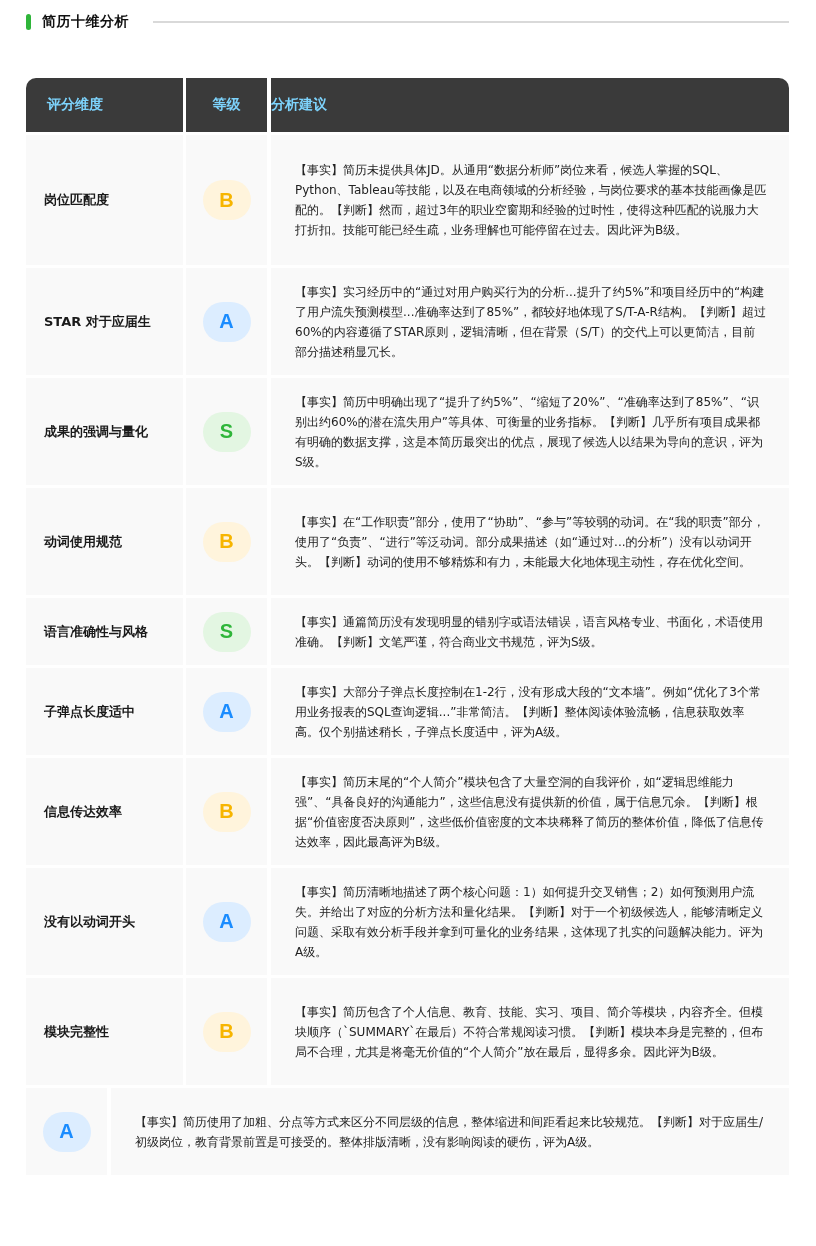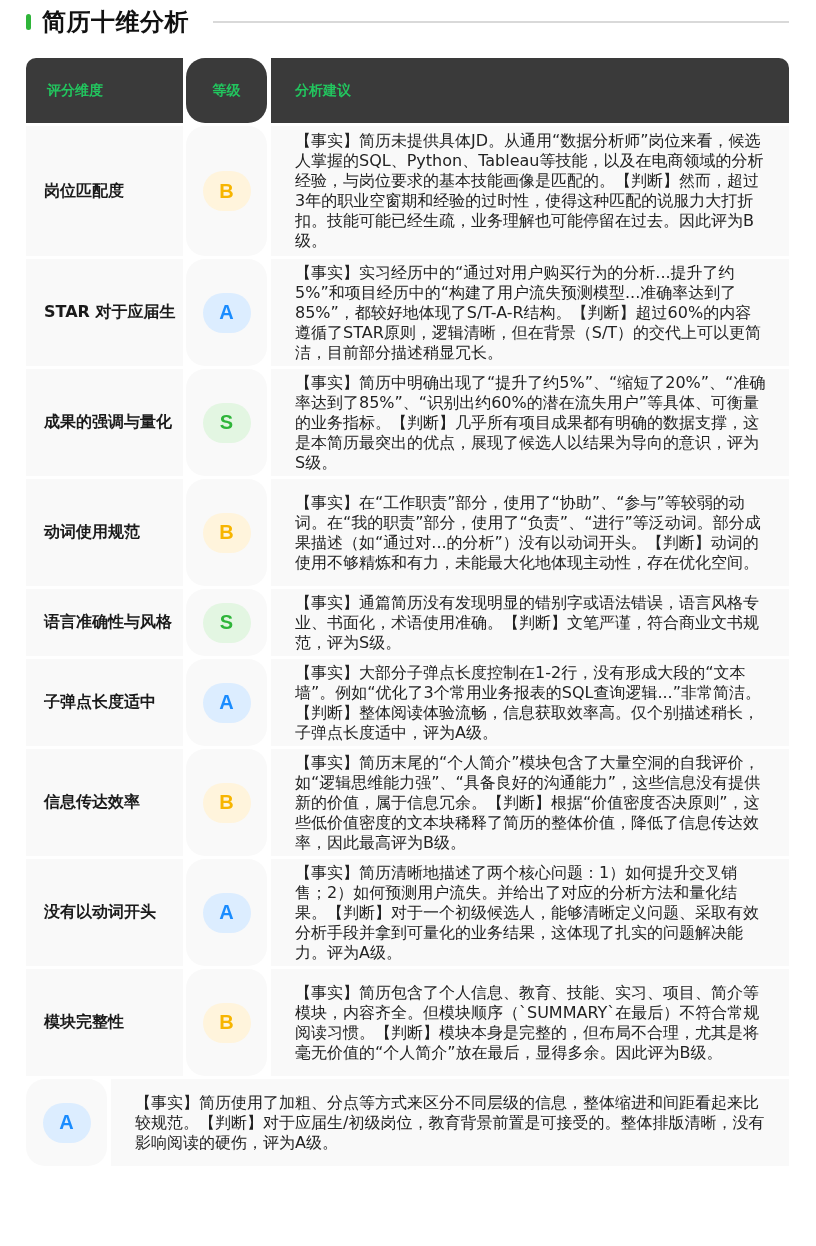--- a/index.html
+++ b/index.html
@@ -1,37 +1,37 @@
 <!DOCTYPE html>
 <html><head>
 <meta charset="utf-8">
 <style>
   * { box-sizing: border-box; margin: 0; padding: 0; }
   html, body { background: #ffffff; width: 816px; height: 1246px; overflow: hidden; }
   body { font-family: "DejaVu Sans", "Liberation Sans", sans-serif; color: #1f1f1f; position: relative; }
 
   .section-title { position: absolute; left: 26px; top: 8px; height: 28px; width: 763px; display: flex; align-items: center; }
   .accent-bar { width: 5px; height: 16px; border-radius: 3px; background: #2fb53a; margin-right: 11px; }
-  .title-text { font-size: 24px; font-weight: bold; color: #111; letter-spacing: 0.5px; white-space: nowrap; }
+  .title-text { font-size: 14px; font-weight: bold; color: #111; letter-spacing: 0.5px; white-space: nowrap; }
   .title-rule { flex: 1; height: 2px; background: #d9d9d9; margin-left: 24px; }
 
   .table { position: absolute; left: 26px; top: 58px; width: 763px; }
   .row { display: flex; margin-bottom: 3px; }
   .cell { display: flex; align-items: center; }
   .c1 { width: 157px; margin-right: 3px; }
-  .c2 { width: 81px; margin-right: 4px; justify-content: center; border-radius: 19px; }
+  .c2 { width: 81px; margin-right: 4px; justify-content: center; }
   .c3 { flex: 1; }
 
-  .thead .cell { background: #3a3a3a; color: #22c55e; font-weight: bold; font-size: 14px; height: 65px; }
+  .thead .cell { background: #3a3a3a; color: #7dd3fc; font-weight: bold; font-size: 14px; height: 54px; margin-top: 20px; }
   .thead .c1 { border-top-left-radius: 10px; padding-left: 21px; }
-  .thead .c3 { border-top-right-radius: 10px; padding-left: 24px; }
+  .thead .c3 { border-top-right-radius: 10px; }
 
   .tbody .cell { background: #f9f9f9; }
-  .tbody .c1 { padding-left: 18px; font-size: 16px; font-weight: bold; color: #1a1a1a; }
-  .tbody .c3 { padding: 0 22px 0 24px; font-size: 16px; line-height: 20px; color: #222; }
+  .tbody .c1 { padding-left: 18px; font-size: 13px; font-weight: bold; color: #1a1a1a; }
+  .tbody .c3 { padding: 0 22px 0 24px; font-size: 12px; line-height: 20px; color: #222; }
 
   .badge { width: 48px; height: 40px; border-radius: 20px; display: flex; align-items: center; justify-content: center; font-weight: bold; font-size: 20px; font-family: "Liberation Sans", sans-serif; }
   .badge-B { background: #fff4dc; color: #f7b500; }
   .badge-A { background: #dcedff; color: #1a8cff; }
   .badge-S { background: #e3f6e2; color: #2fb53a; }
 </style>
 </head>
 <body>
 
 <div class="section-title">

